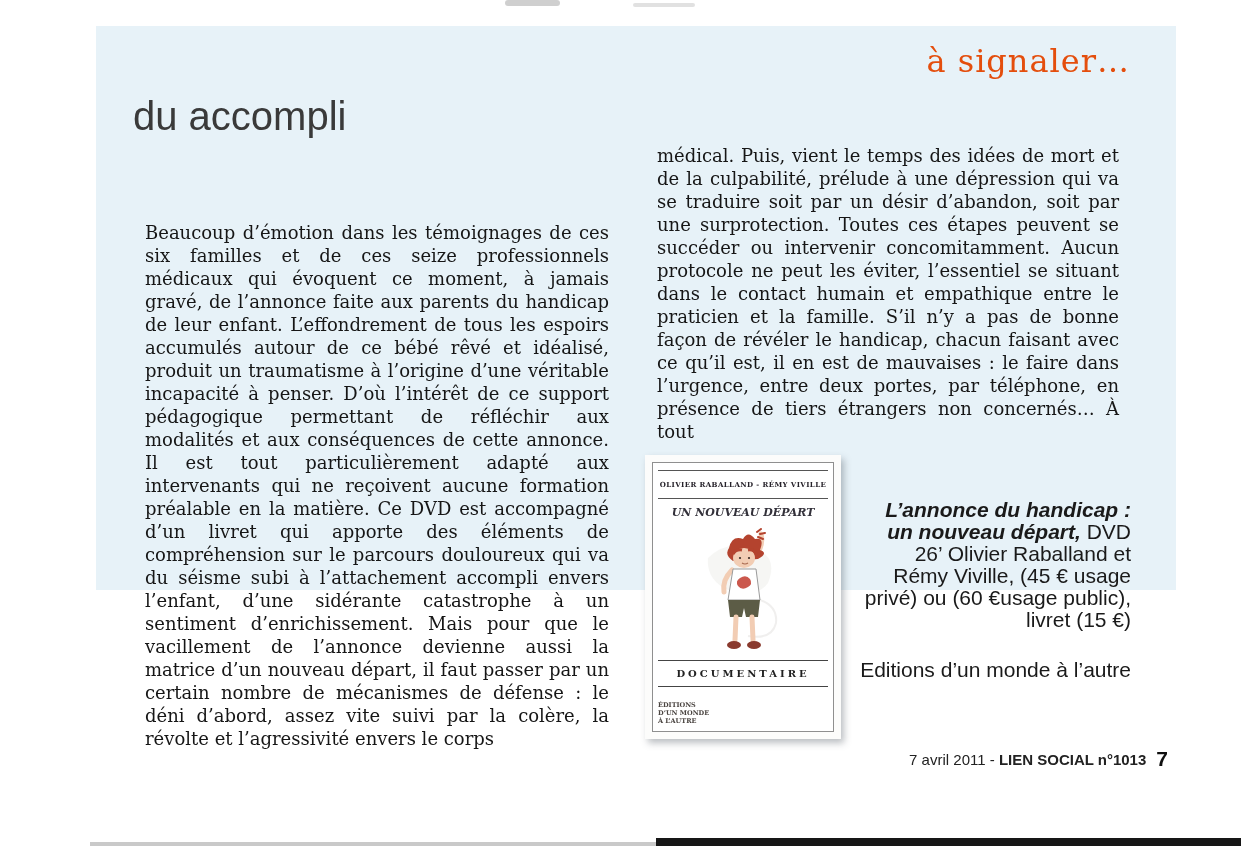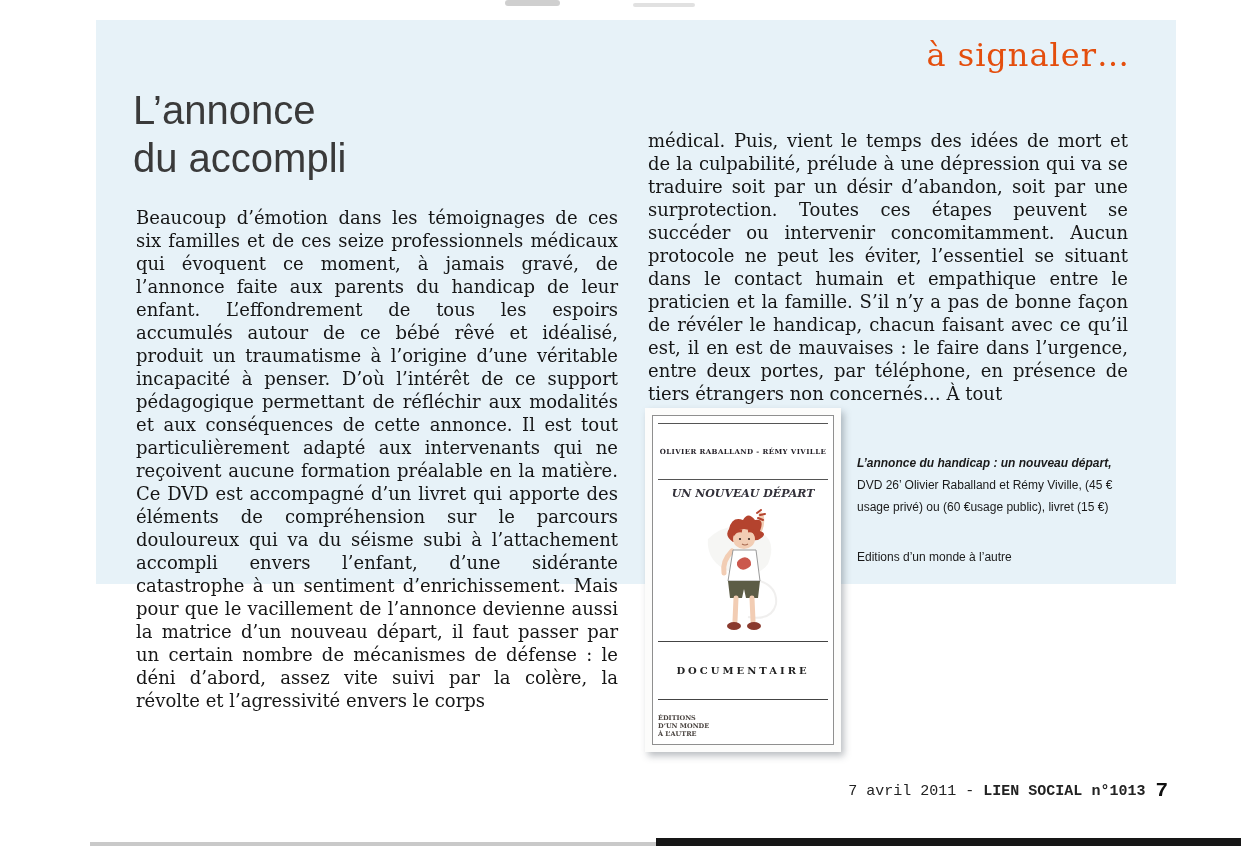--- a/index.html
+++ b/index.html
@@ -1,107 +1,106 @@
 <!DOCTYPE html>
 <html lang="fr"><head>
 <meta charset="utf-8">
 <style>
   html,body{margin:0;padding:0;}
   body{
     width:1241px;height:846px;position:relative;background:#ffffff;
     font-family:"DejaVu Serif", serif;overflow:hidden;
   }
   .panel{
-    position:absolute;left:96px;top:20px;width:1080px;height:564px;
+    position:absolute;left:96px;top:26px;width:1080px;height:564px;
     background:#e7f2f8;
     text-decoration:underline;
   }
   .section-header{
     position:absolute;top:16px;right:46px;
     font-family:"DejaVu Serif", serif;
     font-size:32px;letter-spacing:1px;color:#e44e0d;
   }
   .article-title{
     position:absolute;left:37px;top:66px;
     font-family:"Liberation Sans", sans-serif;
     font-size:40px;line-height:48px;font-weight:400;color:#3a3a3a;
   }
   .article-title span{display:block;}
   .col{
     position:absolute;
     font-size:18px;line-height:23px;color:#161616;
     text-align:justify;hyphens:auto;
   }
-  .col p{margin:3px;}
+  .col p{margin:12px;}
   .col-left{left:37px;top:183px;width:488px;}
   .col-right{left:549px;top:106px;width:486px;}
   .row{display:flex;margin-top:1px;}
   .dvd-backing{
     width:182px;flex:0 0 auto;background:#fcfcfb;padding:7px;
     box-shadow:3px 4px 7px rgba(60,70,80,0.35);
     margin-right:16px;
   }
   .dvd-cover{
     border:1px solid #8f8f8f;background:#ffffff;
     padding:7px 5px 6px 5px;text-align:center;
     display:flex;flex-direction:column;align-items:center;
   }
   .dvd-authors{
     width:100%;font-size:7px;font-weight:bold;letter-spacing:0.4px;
     border-top:1px solid #555;border-bottom:1px solid #555;
-    padding:16px 0;color:#26222a;
+    padding:2px 0;color:#26222a;
   }
   .dvd-title{
     font-size:13px;font-weight:bold;letter-spacing:0.3px;
     margin-top:6px;color:#20242e;
   }
   .dvd-subtitle{
     font-size:11px;font-style:italic;font-weight:bold;
     margin-top:2px;color:#33313a;
   }
   .dvd-illustration{margin:4px 0 2px 0;}
   .dvd-genre{
     width:100%;font-size:10px;font-weight:bold;letter-spacing:3px;
     border-top:1px solid #444;border-bottom:1px solid #444;
-    padding:17px 0;margin-top:2px;color:#222;
+    padding:1px 0;margin-top:2px;color:#222;
   }
   .dvd-publisher{
     align-self:flex-start;font-size:6.5px;line-height:1.25;
     font-weight:bold;margin-top:14px;color:#4a4440;
     white-space:pre-line;text-align:left;
   }
   .beside{flex:1;min-width:0;}
   .caption{
     margin-top:44px;
     font-family:"Liberation Sans", sans-serif;
-    font-size:12px;line-height:22px;color:#1a1a1a;text-align:left;
+    font-size:21px;line-height:22px;color:#1a1a1a;text-align:right;
   }
   .caption .cap-lead{font-weight:bold;font-style:italic;}
   .cap-line{display:block;margin-top:28px;}
   .footer{
-    position:absolute;top:779px;right:73px;
-    font-family:Liberation Mono, monospace;
+    position:absolute;top:747px;right:73px;
+    font-family:Liberation Sans, sans-serif;
     font-size:15px;color:#222;
   }
   .footer .issue{font-weight:bold;}
   .footer .pagenum{font-weight:bold;font-size:21px;margin-left:10px;color:#101010;vertical-align:-1px;}
   .scan-bar-dark{position:absolute;left:656px;top:838px;width:585px;height:8px;background:#161616;}
   .scan-bar-light{position:absolute;left:90px;top:842px;width:566px;height:4px;background:#c9c9c9;}
   .scan-smudge-1{position:absolute;left:505px;top:0;width:55px;height:6px;background:#a8a8a8;opacity:0.55;border-radius:3px;}
   .scan-smudge-2{position:absolute;left:633px;top:3px;width:62px;height:4px;background:#c4c4c4;opacity:0.5;border-radius:2px;}
 </style>
 </head>
 <body>
 
 <div class="panel">
 
   <div class="section-header">à signaler…</div>
 
   <h1 class="article-title" style="margin:0;">
-    <span>L’annonce</span>
     <span>du accompli</span>
   </h1>
 
   <div class="col col-left">
     <p>Beaucoup d’émotion dans les témoignages de ces six familles et de ces seize professionnels médicaux qui évoquent ce moment, à jamais gravé, de l’annonce faite aux parents du handicap de leur enfant. L’effondrement de tous les espoirs accumulés autour de ce bébé rêvé et idéalisé, produit un traumatisme à l’origine d’une véritable incapacité à penser. D’où l’intérêt de ce support pédagogique permettant de réfléchir aux modalités et aux conséquences de cette annonce. Il est tout particulièrement adapté aux intervenants qui ne reçoivent aucune formation préalable en la matière. Ce DVD est accompagné d’un livret qui apporte des éléments de compréhension sur le parcours douloureux qui va du séisme subi à l’attachement accompli envers l’enfant, d’une sidérante catastrophe à un sentiment d’enrichissement. Mais pour que le vacillement de l’annonce devienne aussi la matrice d’un nouveau départ, il faut passer par un certain nombre de mécanismes de défense : le déni d’abord, assez vite suivi par la colère, la révolte et l’agressivité envers le corps</p>
   </div>
 
   <div class="col col-right">
     <p>médical. Puis, vient le temps des idées de mort et de la culpabilité, prélude à une dépression qui va se traduire soit par un désir d’abandon, soit par une surprotection. Toutes ces étapes peuvent se succéder ou intervenir concomitamment. Aucun protocole ne peut les éviter, l’essentiel se situant dans le contact humain et empathique entre le praticien et la famille. S’il n’y a pas de bonne façon de révéler le handicap, chacun faisant avec ce qu’il est, il en est de mauvaises : le faire dans l’urgence, entre deux portes, par téléphone, en présence de tiers étrangers non concernés… À tout</p>
 

